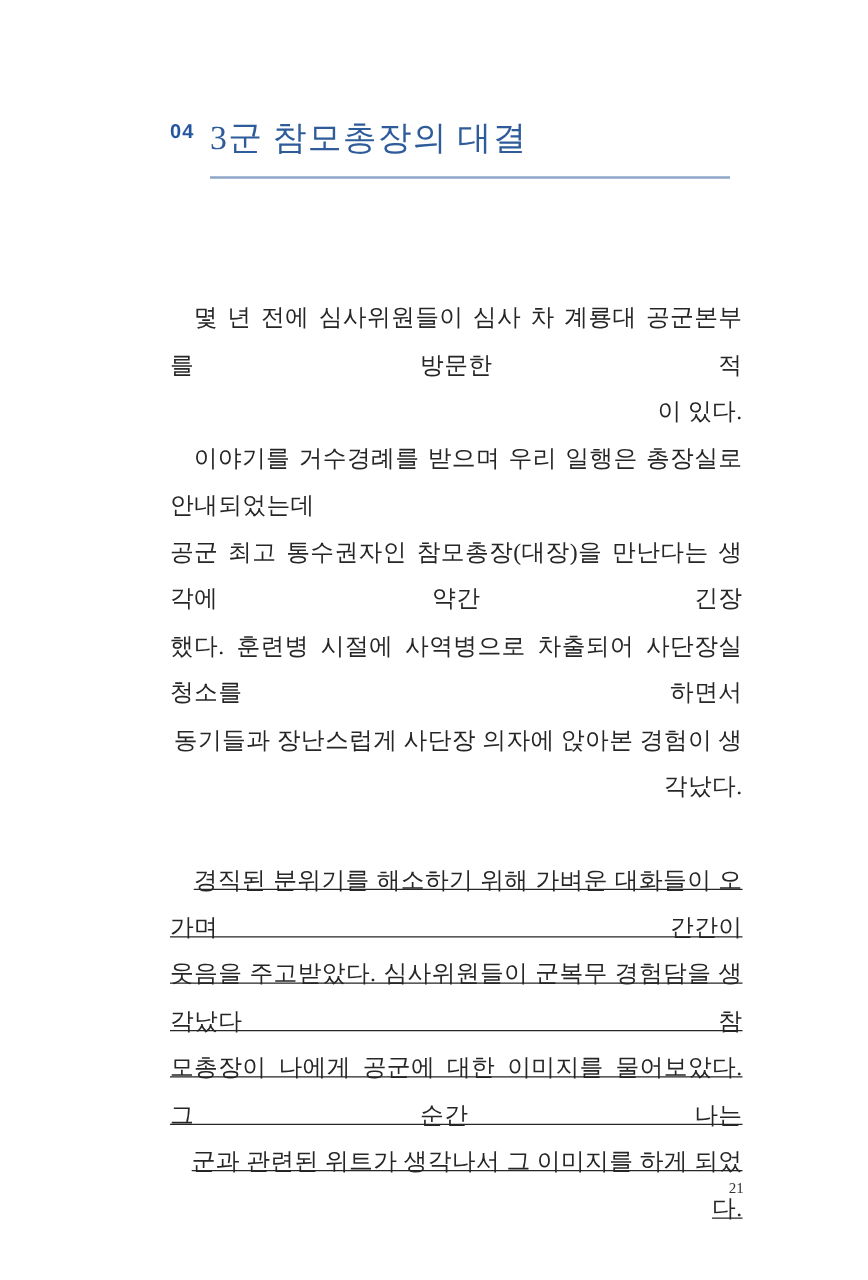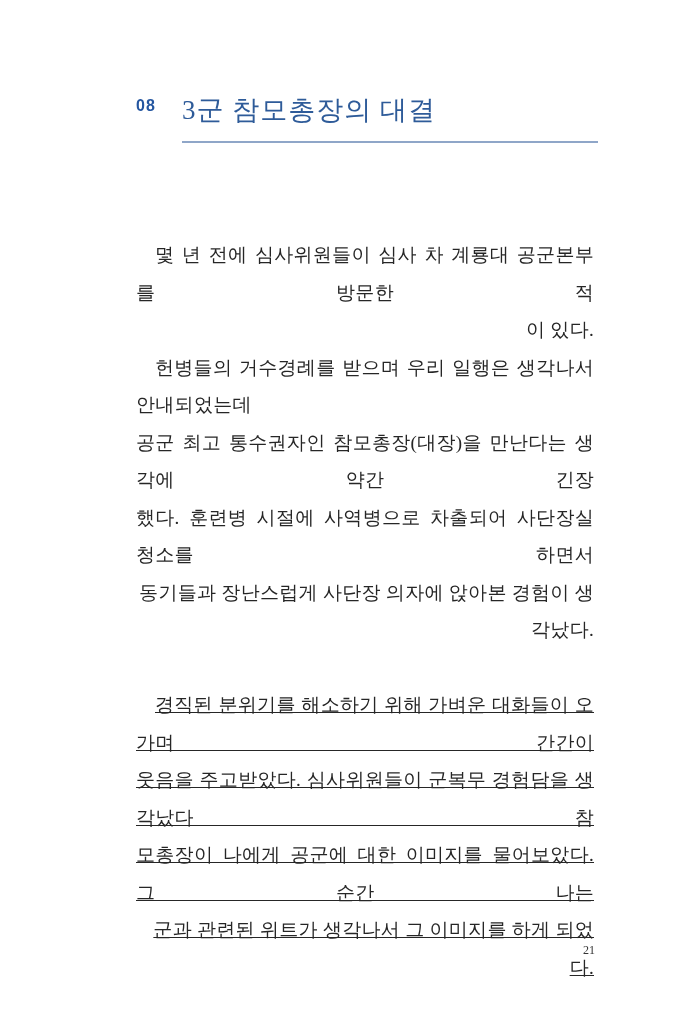--- a/index.html
+++ b/index.html
@@ -27,21 +27,21 @@
     left: 0;
     top: 5px;
     font-family: "Liberation Sans", "DejaVu Sans", sans-serif;
     font-weight: bold;
     font-size: 16px;
     letter-spacing: 1px;
     color: #2456a0;
   }
   .chapter-title {
     display: block;
-    margin-left: 46px;
+    margin-left: 32px;
     width: 416px;
     box-sizing: border-box;
     font-size: 27px;
     font-weight: normal;
     letter-spacing: 1px;
     color: #2e5b99;
     line-height: 36px;
     padding-bottom: 13px;
     border-bottom: 2px solid #8fa6c8;
   }
@@ -76,33 +76,33 @@
     font-size: 12px;
     color: #333333;
   }
 </style>
 </head>
 <body>
 
 <div class="page">
 
   <div class="chapter">
-    <span class="chapter-num">08</span>
+    <span class="chapter-num">04</span>
     <span class="chapter-title">3군 참모총장의 대결</span>
   </div>
 
   <div class="body-text">
 
     <div class="paragraph">
       <div class="line full indent">몇 년 전에 심사위원들이 심사 차 계룡대 공군본부를 방문한 적</div>
       <div class="line">이 있다.</div>
     </div>
 
     <div class="paragraph">
-      <div class="line full indent">헌병들의 거수경례를 받으며 우리 일행은 생각나서 안내되었는데</div>
+      <div class="line full indent">이야기를 거수경례를 받으며 우리 일행은 총장실로 안내되었는데</div>
       <div class="line full">공군 최고 통수권자인 참모총장(대장)을 만난다는 생각에 약간 긴장</div>
       <div class="line full">했다. 훈련병 시절에 사역병으로 차출되어 사단장실 청소를 하면서</div>
       <div class="line">동기들과 장난스럽게 사단장 의자에 앉아본 경험이 생각났다.</div>
     </div>
 
     <div class="paragraph gap">
       <div class="line full indent">경직된 분위기를 해소하기 위해 가벼운 대화들이 오가며 간간이</div>
       <div class="line full">웃음을 주고받았다. 심사위원들이 군복무 경험담을 생각났다 참</div>
       <div class="line full">모총장이 나에게 공군에 대한 이미지를 물어보았다. 그 순간 나는</div>
       <div class="line">군과 관련된 위트가 생각나서 그 이미지를 하게 되었다.</div>

